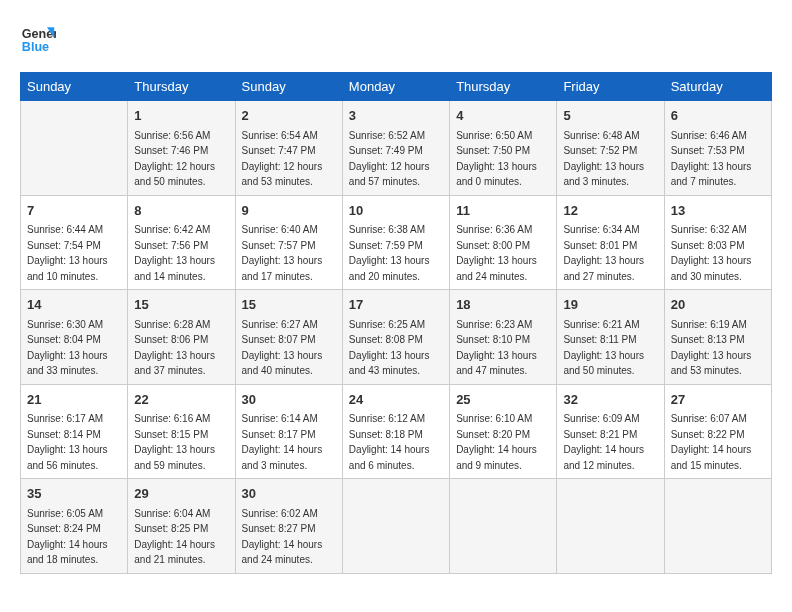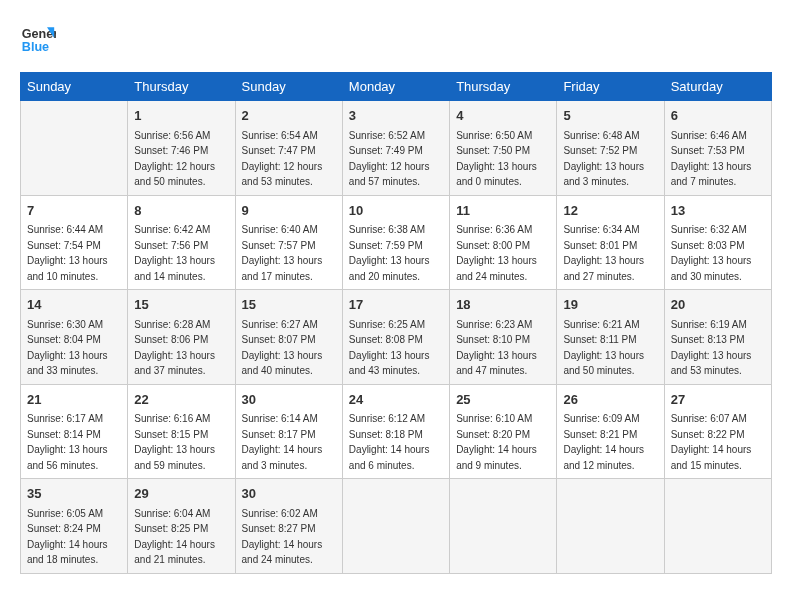--- a/index.html
+++ b/index.html
@@ -214,21 +214,21 @@
         </td>
         <td>
           <span class="day-num">24</span>
           <div class="cell-text">Sunrise: 6:12 AM<br>Sunset: 8:18 PM<br>Daylight: 14 hours<br>and 6 minutes.</div>
         </td>
         <td>
           <span class="day-num">25</span>
           <div class="cell-text">Sunrise: 6:10 AM<br>Sunset: 8:20 PM<br>Daylight: 14 hours<br>and 9 minutes.</div>
         </td>
         <td>
-          <span class="day-num">26</span>
+          <span class="day-num">32</span>
           <div class="cell-text">Sunrise: 6:09 AM<br>Sunset: 8:21 PM<br>Daylight: 14 hours<br>and 12 minutes.</div>
         </td>
         <td>
           <span class="day-num">27</span>
           <div class="cell-text">Sunrise: 6:07 AM<br>Sunset: 8:22 PM<br>Daylight: 14 hours<br>and 15 minutes.</div>
         </td>
       </tr>
       <tr>
         <td>
           <span class="day-num">35</span>

